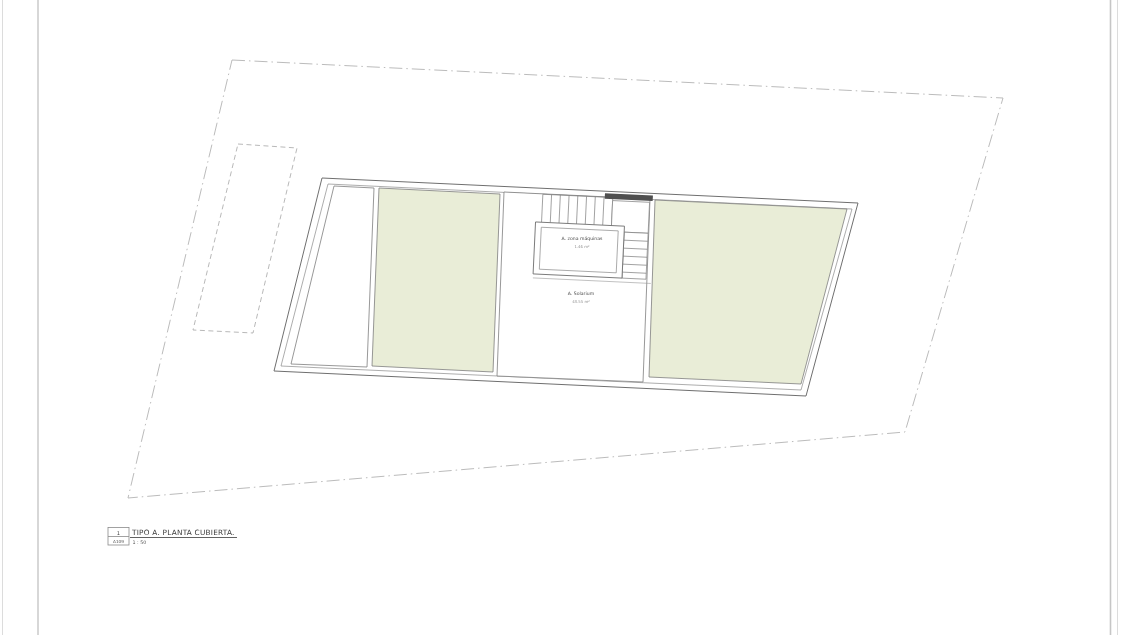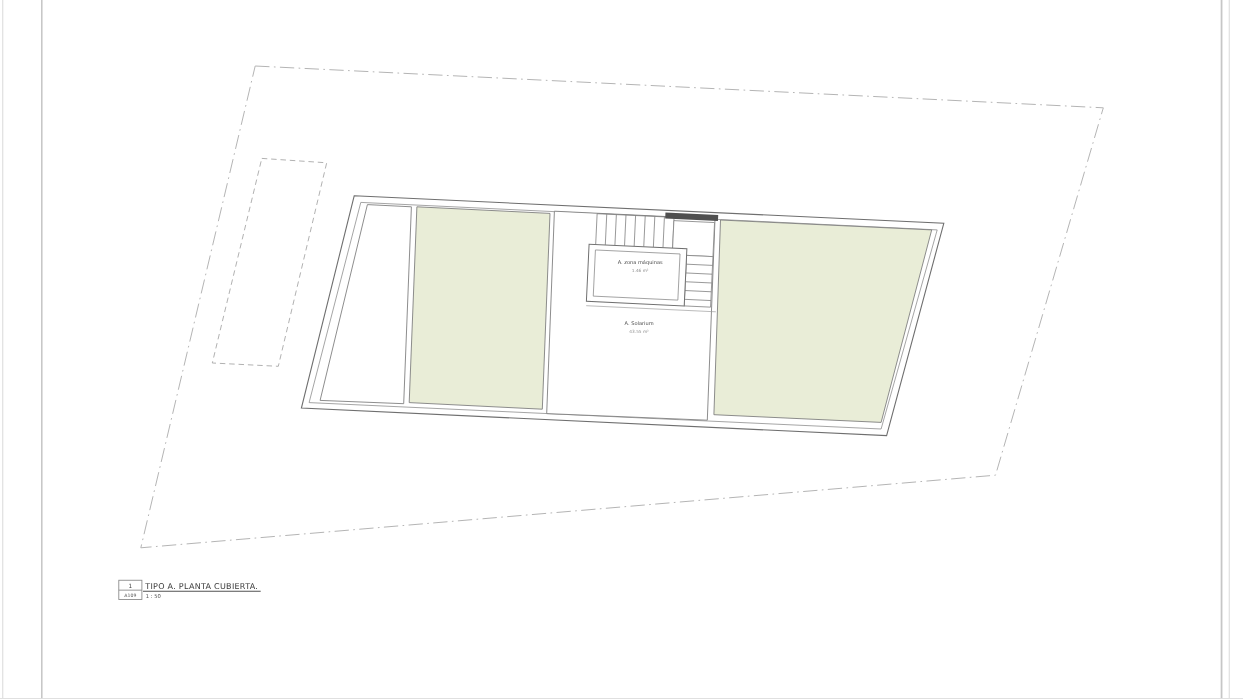--- a/index.html
+++ b/index.html
@@ -5,21 +5,21 @@
   html, body {
     margin: 0;
     padding: 0;
     background: #ffffff;
     font-family: "DejaVu Sans", sans-serif;
   }
   .sheet {
     position: relative;
     width: 1130px;
     height: 635px;
-    background: #737373;
+    background: #fde047;
     overflow: hidden;
   }
   svg { display: block; }
   text {
     font-family: "DejaVu Sans", sans-serif;
     fill: #3c3c3c;
   }
   .room-label   { font-size: 4.6px; fill: #4a4a4a; }
   .room-area    { font-size: 3.9px; fill: #8f8f8f; }
   .tb-number    { font-size: 5.2px; fill: #444444; }

